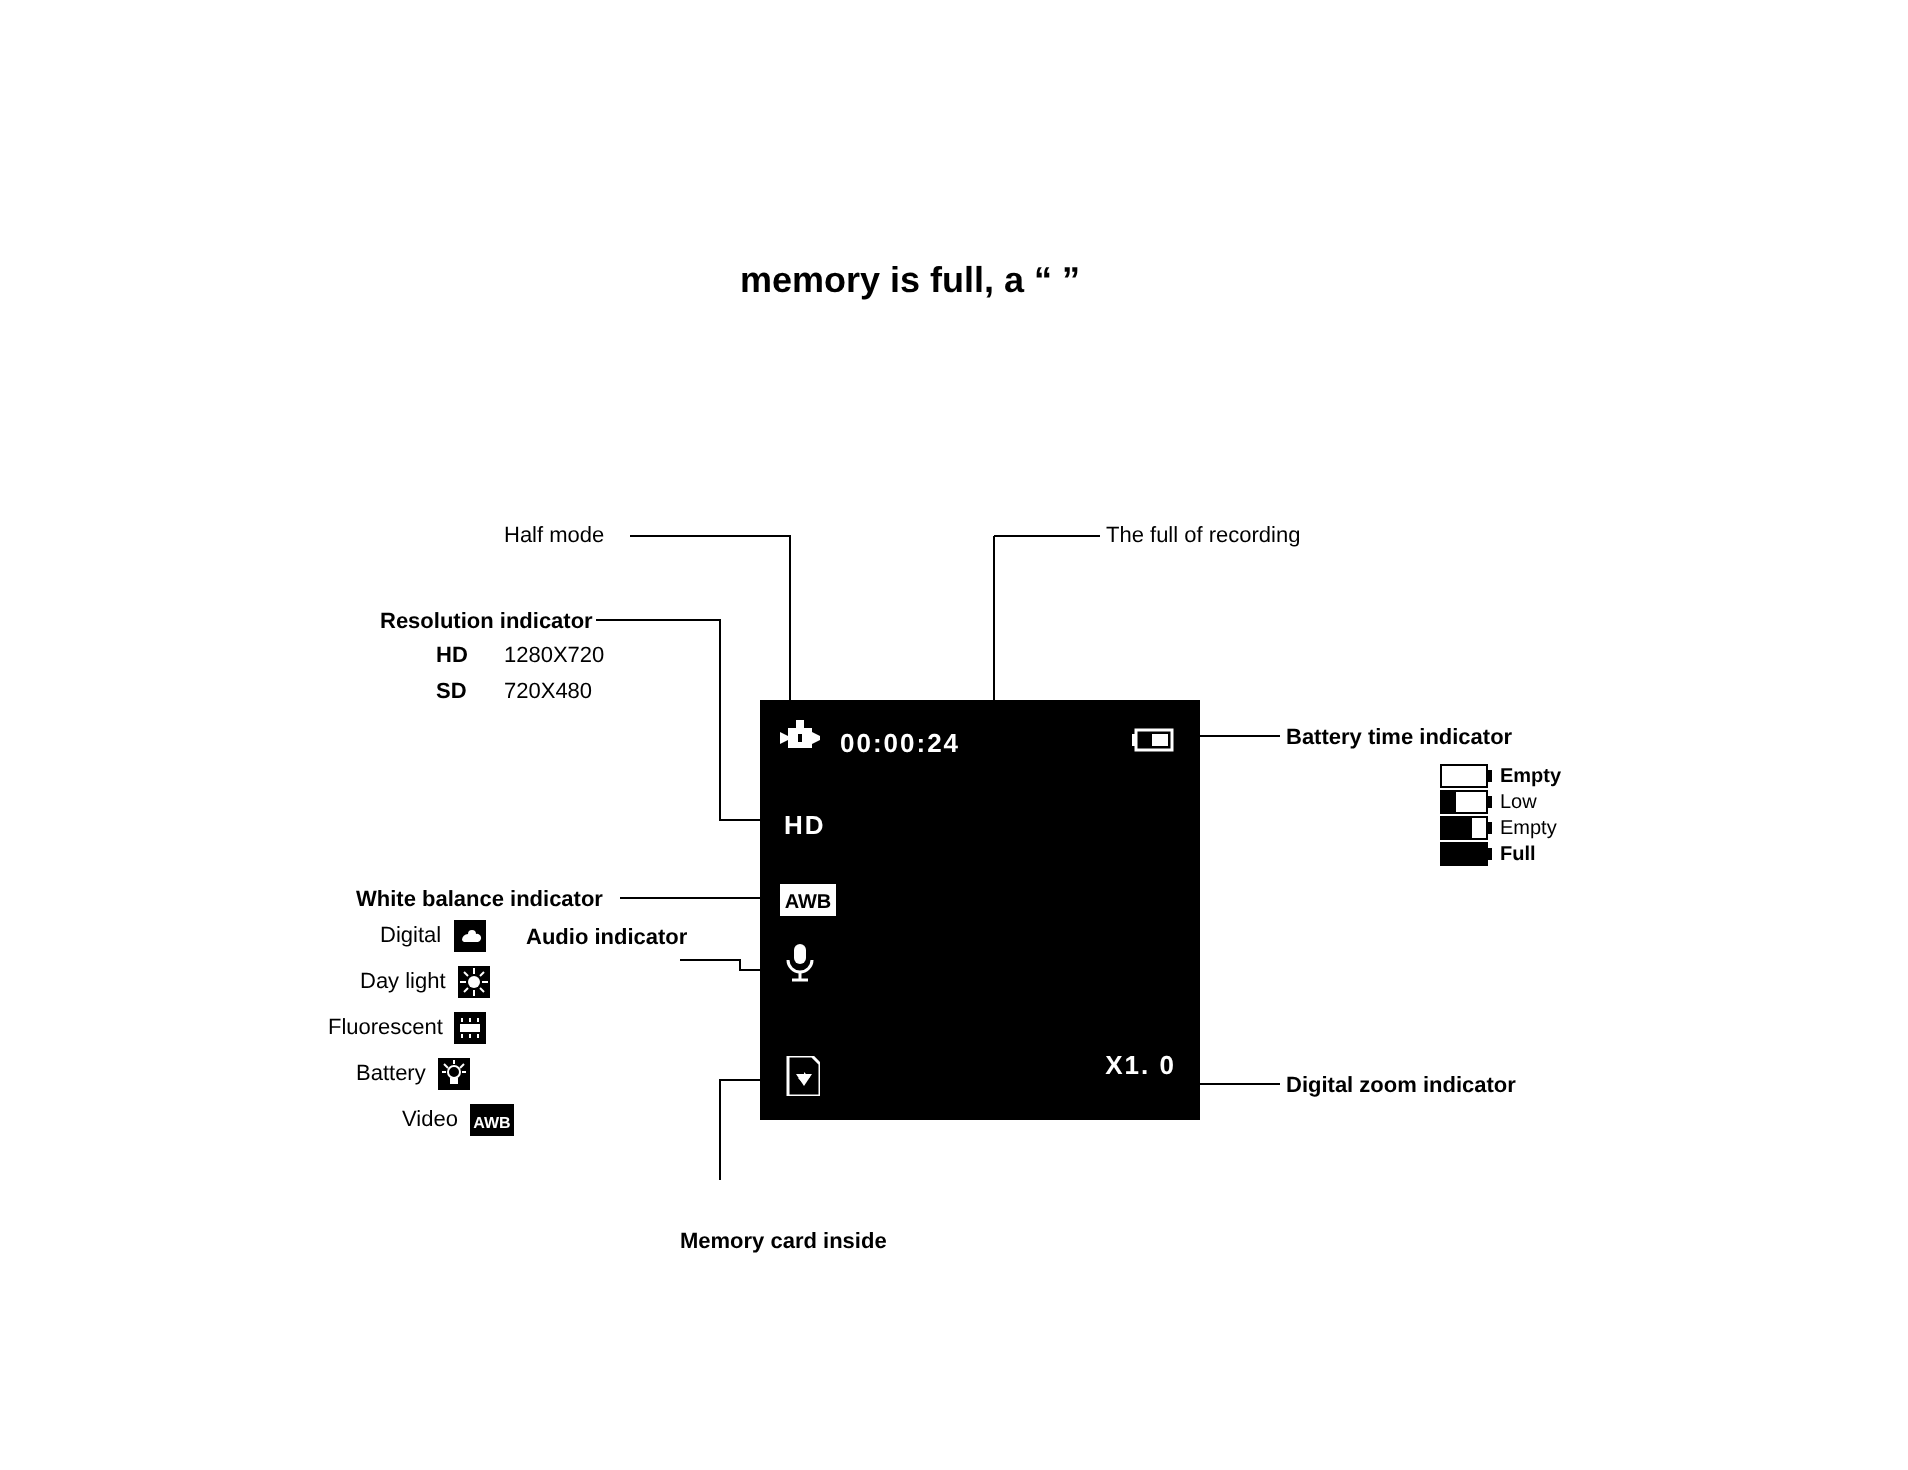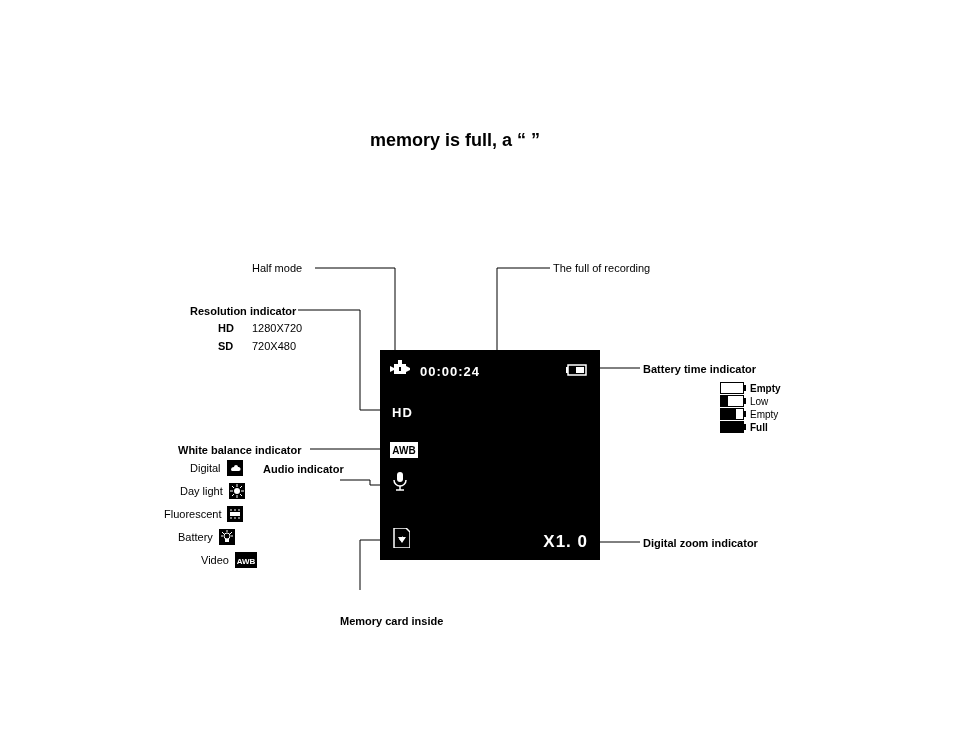--- a/index.html
+++ b/index.html
@@ -68,22 +68,22 @@
     top: 122px;
   }
   .screen .sd {
     position: absolute;
     left: 12px;
     top: 178px;
   }
   .screen .zoom {
     position: absolute;
     right: 12px;
-    bottom: 8px;
-    font-size: 17px;
+    bottom: 20px;
+    font-size: 13px;
     font-weight: bold;
     letter-spacing: 1px;
     margin-left: 42px;
   }
   .label {
     position: absolute;
     font-size: 11px;
     color: #000;
     white-space: nowrap;
   }

